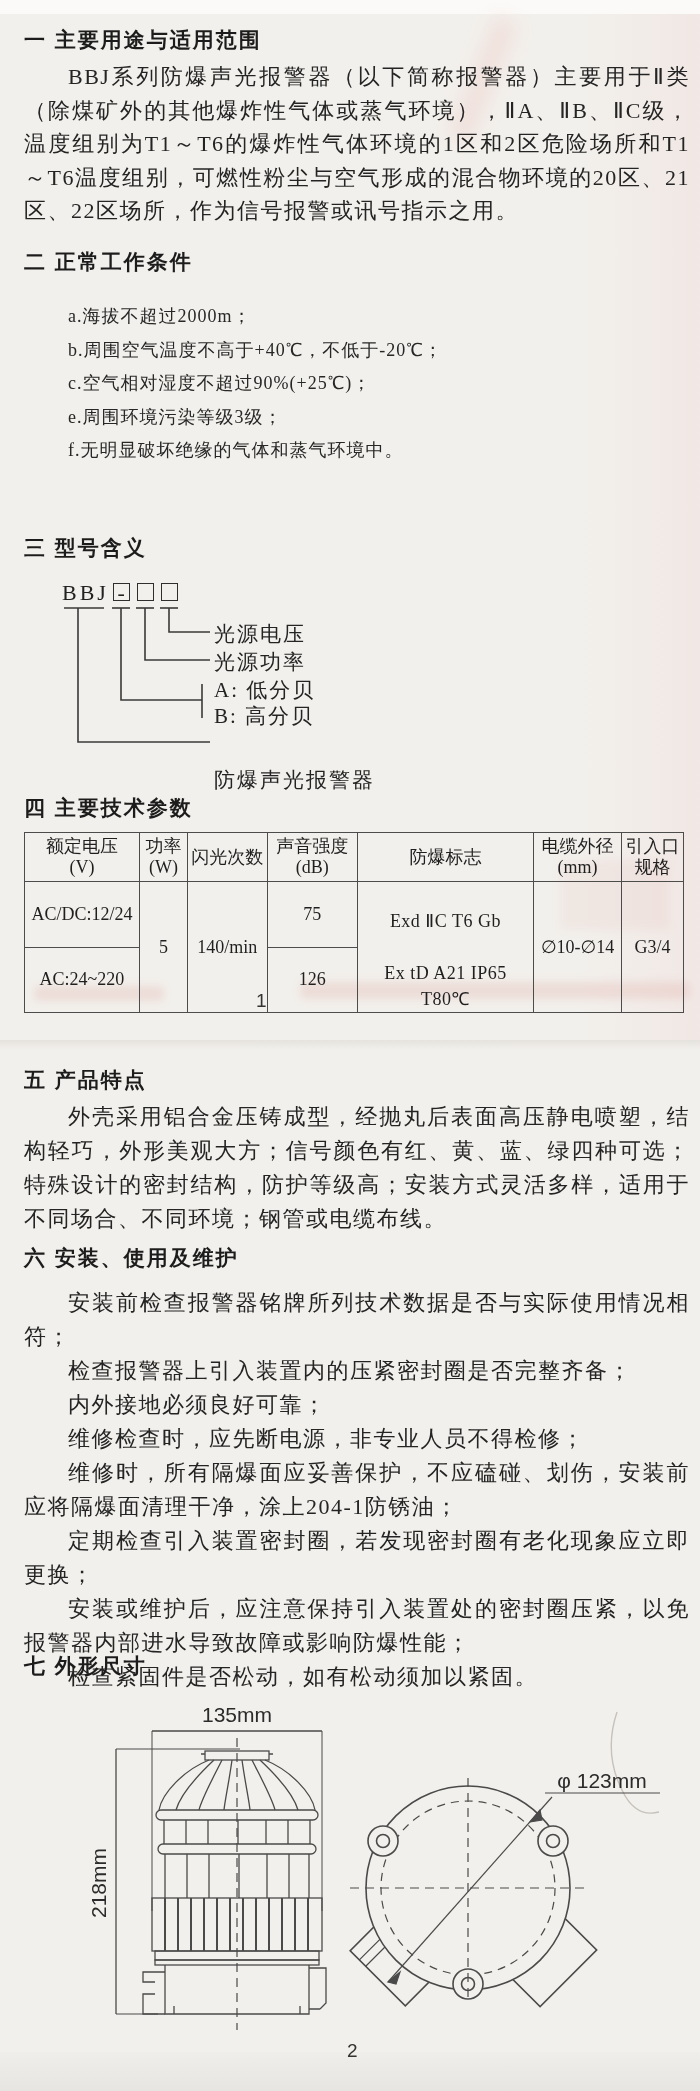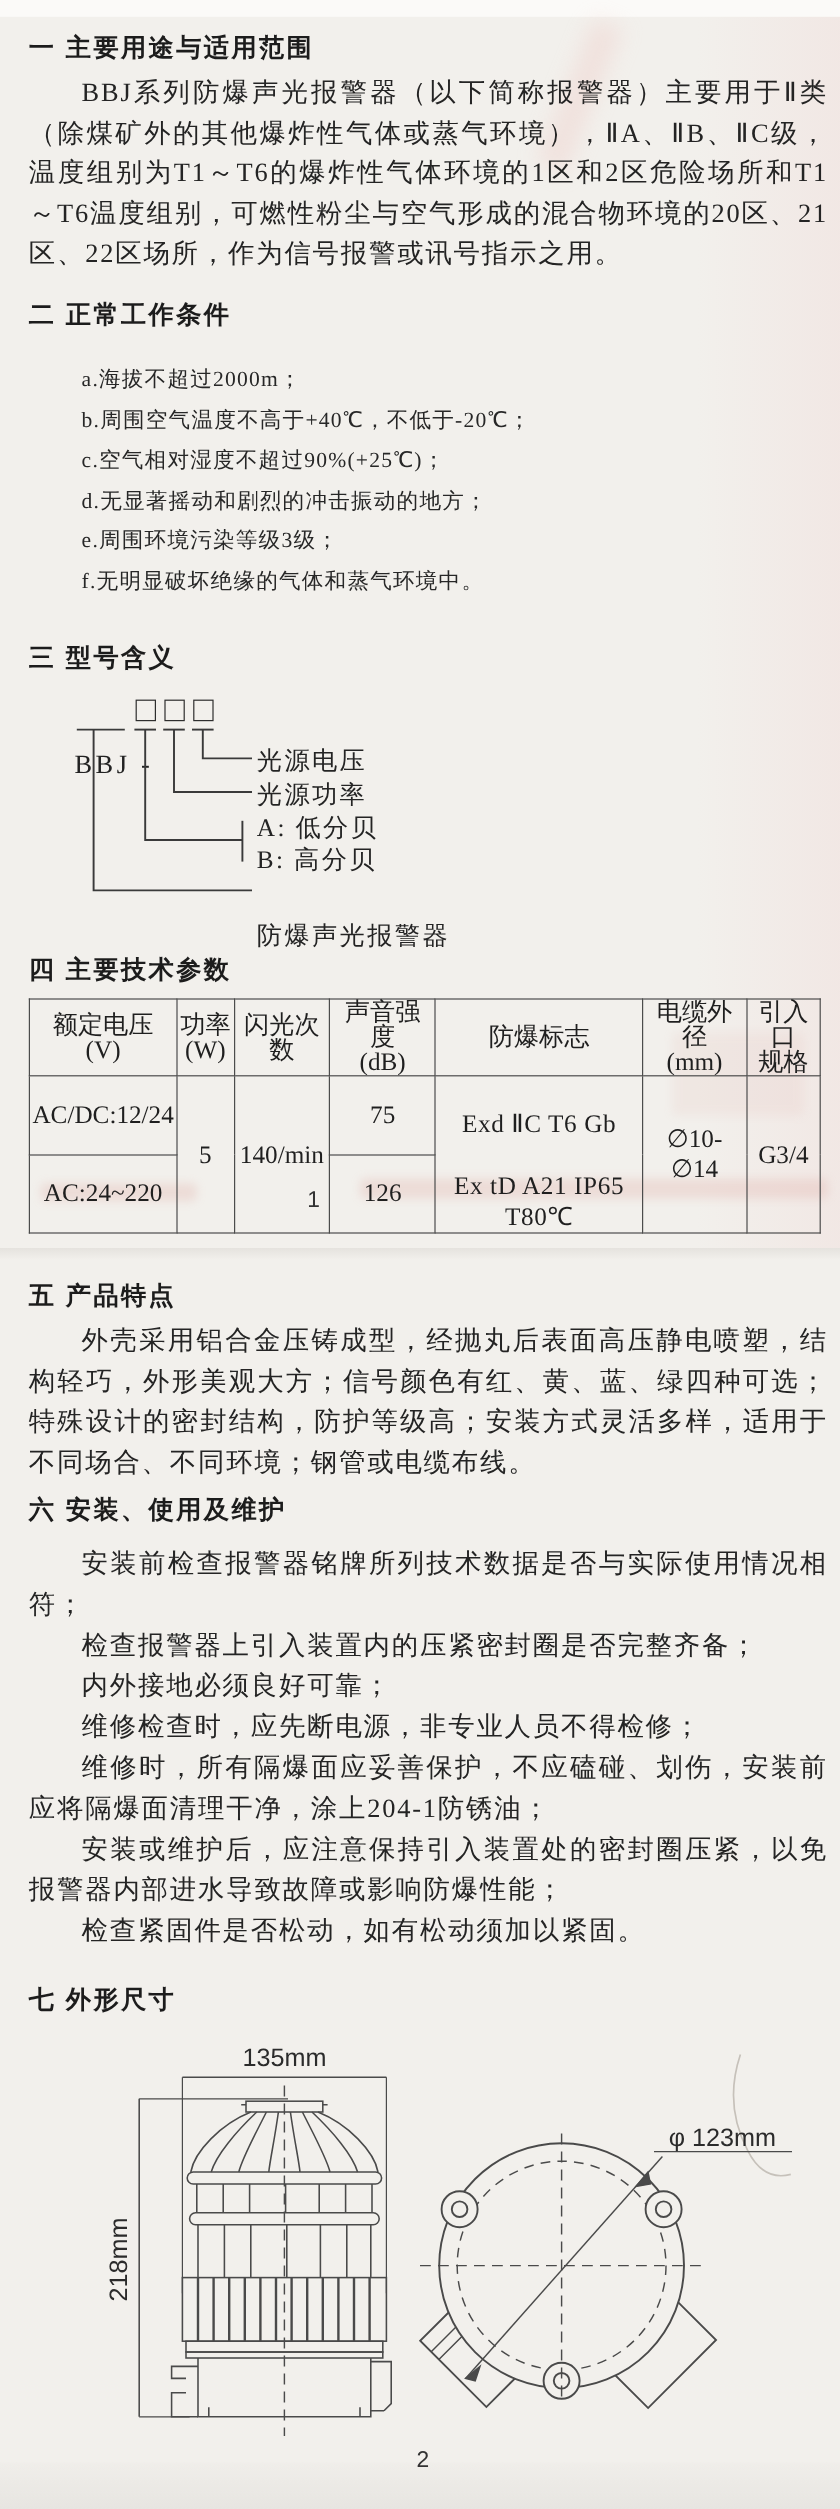--- a/index.html
+++ b/index.html
@@ -20,26 +20,26 @@
      font-weight:bold;font-size:21px;letter-spacing:2px;color:#1c1c1c;}
   .body-text{position:absolute;left:24px;width:666px;font-size:22px;
      line-height:33.5px;letter-spacing:1.5px;text-align:justify;color:#242424;}
   .indent{text-indent:2em;}
   .cond-list{position:absolute;left:68px;font-size:18px;line-height:33.5px;letter-spacing:1px;}
   .cond-list p{margin:0;}
   .s6 p{margin:0;text-indent:2em;}
   .pagenum{position:absolute;font-family:"Liberation Sans",sans-serif;font-size:19px;color:#333;}
   
   .model{position:absolute;left:0;top:580px;width:700px;height:200px;}
-  .model-prefix{position:absolute;left:62px;top:0;font-size:22px;letter-spacing:3px;color:#222;margin-top:44px;}
+  .model-prefix{position:absolute;left:62px;top:0;font-size:22px;letter-spacing:3px;color:#222;}
   .mbox{position:absolute;top:3px;width:15px;height:16px;border:1.6px solid #2e2e2e;background:transparent;}
   .mlabel{position:absolute;left:214px;font-size:21px;letter-spacing:2px;color:#242424;}
   
   .ttable{position:absolute;left:24px;top:832px;width:660px;border-collapse:collapse;
-      font-size:21px;color:#1f1f1f;text-align:center;}
+      font-size:18px;color:#1f1f1f;text-align:center;}
   .ttable th,.ttable td{border:1.6px solid #4c4c4c;padding:0 2px;white-space:pre-line;
       font-weight:normal;vertical-align:middle;}
   .ttable th{height:48px;line-height:21px;}
   .ttable td{height:30px;}
   .exm{line-height:26px;letter-spacing:.5px;text-align:center;}
   svg text{font-family:"Liberation Sans",sans-serif;fill:#2b2b2b;}
   .dwg{position:absolute;}
 </style>
 </head>
 <body>
@@ -56,21 +56,20 @@
   <div class="page-split"></div>
 
   <div class="h" style="top:26px;">一 主要用途与适用范围</div>
   <div class="body-text indent" style="top:60px;">BBJ系列防爆声光报警器（以下简称报警器）主要用于Ⅱ类（除煤矿外的其他爆炸性气体或蒸气环境），ⅡA、ⅡB、ⅡC级，温度组别为T1～T6的爆炸性气体环境的1区和2区危险场所和T1～T6温度组别，可燃性粉尘与空气形成的混合物环境的20区、21区、22区场所，作为信号报警或讯号指示之用。</div>
 
   <div class="h" style="top:248px;">二 正常工作条件</div>
   <div class="cond-list" style="top:300px;">
     <p>a.海拔不超过2000m；</p>
     <p>b.周围空气温度不高于+40℃，不低于-20℃；</p>
     <p>c.空气相对湿度不超过90%(+25℃)；</p>
-    <p>d.无显著摇动和剧烈的冲击振动的地方；</p>
     <p>e.周围环境污染等级3级；</p>
     <p>f.无明显破坏绝缘的气体和蒸气环境中。</p>
   </div>
 
   <div class="h" style="top:534px;">三 型号含义</div>
 
   <div class="model">
     <span class="model-prefix">BBJ -</span>
     <span class="mbox" style="left:113px;"></span>
     <span class="mbox" style="left:137px;"></span>
@@ -146,20 +145,21 @@
   <div class="h" style="top:1066px;">五 产品特点</div>
   <div class="body-text indent" style="top:1100px;line-height:34px;">外壳采用铝合金压铸成型，经抛丸后表面高压静电喷塑，结构轻巧，外形美观大方；信号颜色有红、黄、蓝、绿四种可选；特殊设计的密封结构，防护等级高；安装方式灵活多样，适用于不同场合、不同环境；钢管或电缆布线。</div>
 
   <div class="h" style="top:1244px;">六 安装、使用及维护</div>
   <div class="body-text s6" style="top:1286px;line-height:34px;">
     <p>安装前检查报警器铭牌所列技术数据是否与实际使用情况相符；</p>
     <p>检查报警器上引入装置内的压紧密封圈是否完整齐备；</p>
     <p>内外接地必须良好可靠；</p>
     <p>维修检查时，应先断电源，非专业人员不得检修；</p>
     <p>维修时，所有隔爆面应妥善保护，不应磕碰、划伤，安装前应将隔爆面清理干净，涂上204-1防锈油；</p>
+    <p>定期检查引入装置密封圈，若发现密封圈有老化现象应立即更换；</p>
     <p>安装或维护后，应注意保持引入装置处的密封圈压紧，以免报警器内部进水导致故障或影响防爆性能；</p>
     <p>检查紧固件是否松动，如有松动须加以紧固。</p>
   </div>
 
   <div class="h" style="top:1652px;">七 外形尺寸</div>
 
   <svg class="dwg" style="left:62px;top:1698px;" width="280" height="340" viewBox="0 0 280 340">
     <g stroke="#4a4a4a" stroke-width="1.3" fill="none">
 
       <path d="M90,33 H260"></path>

